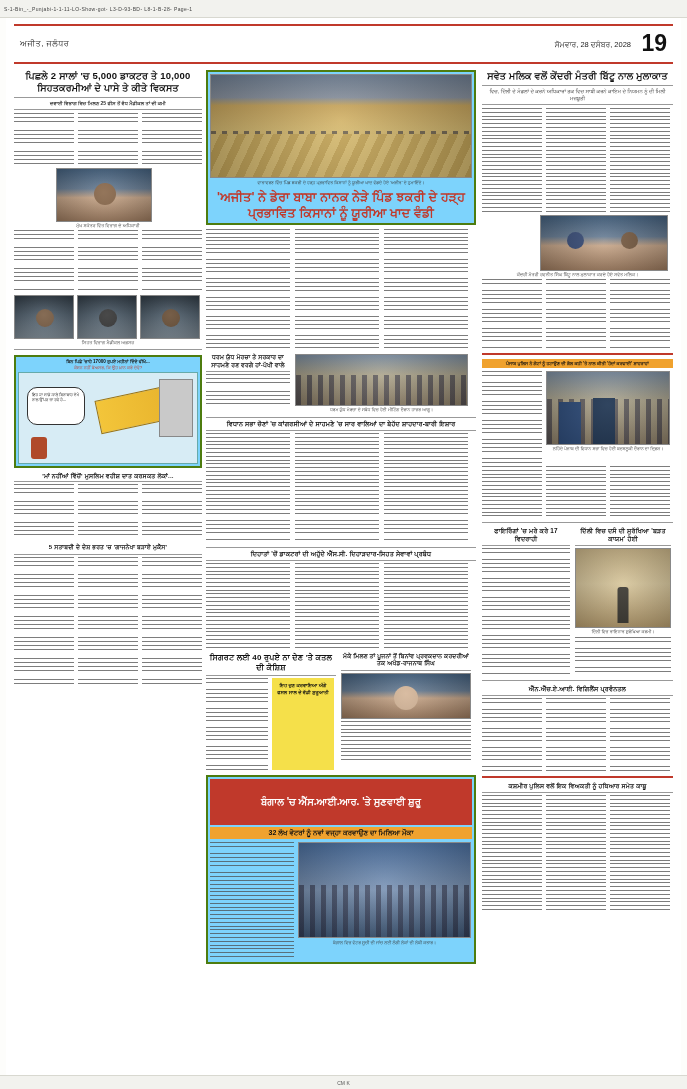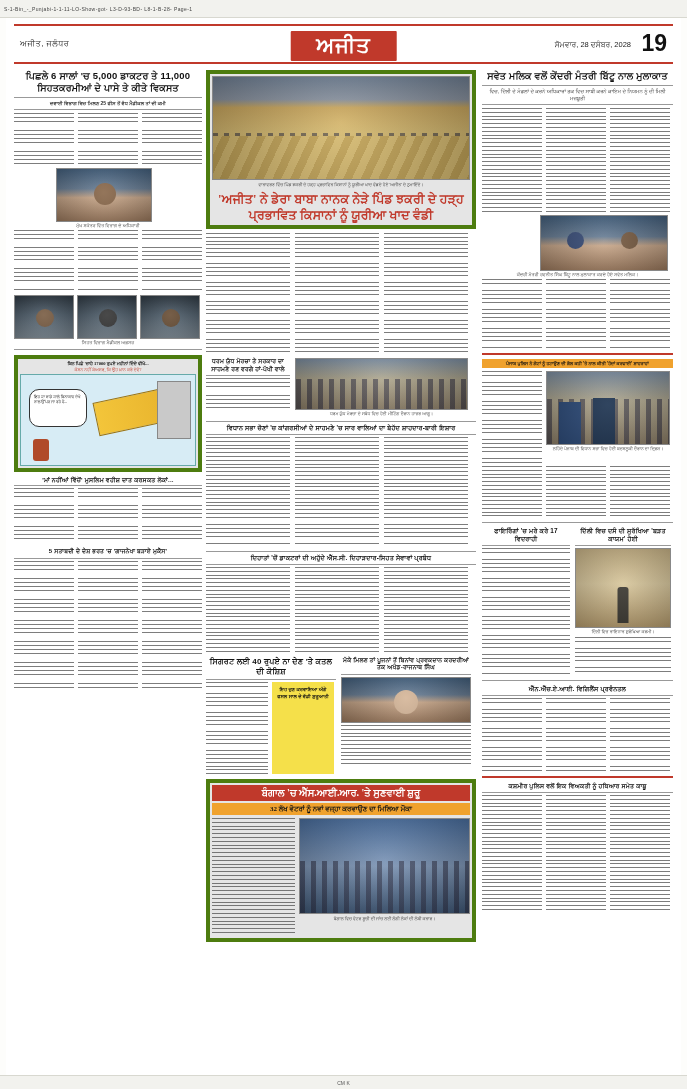--- a/index.html
+++ b/index.html
@@ -68,21 +68,21 @@
     font-weight: bold; color: #111; text-align: center;
     line-height: 1.25; letter-spacing: .2px;
   }
   .hl.red { color: #c0392b; }
   .sub {
     font-size: 5.2px; color: #333; text-align: center; line-height: 1.35;
   }
   .rule { border-top: 1px solid #999; }
   .rule-red { border-top: 2px solid #c0392b; }
   .box { border: 1px solid #555; background: #fff; }
-  .box-red { border: 4px solid #4d7c0f; background: #e5e5e5; font-family: Liberation Serif, serif; }
+  .box-red { border: 2px solid #4d7c0f; background: #7dd3fc; }
   .byline { font-size: 4.6px; color: #444; text-align: center; margin-top:1px;}
   .caption { font-size: 4.4px; color: #333; text-align: center; line-height: 1.3; }
   
   .lines {
     background-image: repeating-linear-gradient(
       to bottom,
       #4a4a4a 0px, #4a4a4a 0.8px,
       rgba(0,0,0,0) 0.8px, rgba(0,0,0,0) 4.2px
     );
     opacity: .72;
@@ -153,29 +153,28 @@
 <body>
 
 <div class="page">
 
   <div class="edge-top">S-1-Bin_-_Punjabi-1-1-11-LO-Show-got-   L3-D-93-BD-   L8-1-B-28-   Page-1</div>
 
   <div class="sheet">
 
     <div class="masthead">
       <div class="mast-left">ਅਜੀਤ, ਜਲੰਧਰ</div>
-      <div class="mast-logo">ਅਜੀਤ</div>
       <div class="mast-date">ਸੋਮਵਾਰ, 28 ਦਸੰਬਰ, 2028</div>
       <div class="mast-pageno">19</div>
     </div>
 
     <div class="col" style="left:8px; top:52px; width:188px;">
 
       <div>
-        <div class="hl" style="font-size:9.5px;">ਪਿਛਲੇ 6 ਸਾਲਾਂ 'ਚ 5,000 ਡਾਕਟਰ ਤੇ 11,000 ਸਿਹਤਕਰਮੀਆਂ ਦੇ ਪਾਸੇ ਤੇ ਕੀਤੇ ਵਿਕਸਤ</div>
+        <div class="hl" style="font-size:9.5px;">ਪਿਛਲੇ 2 ਸਾਲਾਂ 'ਚ 5,000 ਡਾਕਟਰ ਤੇ 10,000 ਸਿਹਤਕਰਮੀਆਂ ਦੇ ਪਾਸੇ ਤੇ ਕੀਤੇ ਵਿਕਸਤ</div>
         <div class="rule" style="margin:3px 0 2px;"></div>
         <div class="sub" style="font-weight:bold; font-size:5px;">ਦਵਾਈ ਵਿਭਾਗ ਵਿਚ ਮਿਲਣ 25 ਫੀਸ ਤੋਂ ਵੱਧ ਮੈਡੀਕਲ ਤਾਂ ਦੀ ਕਮੀ</div>
         <div class="rule" style="margin:2px 0 3px;"></div>
         <div style="display:flex; gap:4px;">
           <div class="lines" style="width:60px; height:52px;"></div>
           <div class="lines" style="width:60px; height:52px;"></div>
           <div class="lines" style="width:60px; height:52px;"></div>
         </div>
         <div class="photo ph-portrait vignette" style="position:relative; left:42px; width:96px; height:54px; margin-top:3px;">
           <div class="person-head" style="width:22px;height:22px;background:#8b6a4d;left:37px;top:14px;"></div>
@@ -308,21 +307,21 @@
           <div class="hl" style="font-size:6px;">ਮੱਕੇ ਮਿਲਣ ਤਾਂ ਪੂਜਨਾਂ ਤੋਂ ਬਿਨਾਂਵ ਪ੍ਰਵਕਦਾਨ ਕਰਦਰੀਆਂ ਤਕ ਅਖੰਡ-ਰਾਜਨਾਥ ਸਿੰਘ</div>
           <div class="rule" style="margin:2px 0;"></div>
           <div class="photo ph-portrait vignette" style="position:relative; width:100%; height:46px;">
             <div class="person-head" style="width:24px;height:24px;background:#d6b79a;left:52px;top:12px;"></div>
           </div>
           <div class="lines dense" style="height:40px; margin-top:2px;"></div>
         </div>
       </div>
 
       <div class="box-red" style="margin-top:5px; padding:2px;">
-        <div class="banner-red" style="font-size:10px; padding:2px 0;">ਬੰਗਾਲ 'ਚ ਐੱਸ.ਆਈ.ਆਰ. 'ਤੇ ਸੁਣਵਾਈ ਸ਼ੁਰੂ</div>
+        <div class="banner-red" style="font-size:10px; padding:17px 0;">ਬੰਗਾਲ 'ਚ ਐੱਸ.ਆਈ.ਆਰ. 'ਤੇ ਸੁਣਵਾਈ ਸ਼ੁਰੂ</div>
         <div class="tagline-orange" style="font-size:7px; padding:2px 0; margin-top:2px;">32 ਲੱਖ ਵੋਟਰਾਂ ਨੂੰ ਨਵਾਂ ਵਜ੍ਹਾ ਕਰਵਾਉਣ ਦਾ ਮਿਲਿਆ ਮੌਕਾ</div>
         <div style="display:flex; gap:4px; margin-top:3px;">
           <div class="lines dense" style="width:84px; height:118px;"></div>
           <div style="width:173px;">
             <div class="photo ph-blue vignette" style="position:relative; width:100%; height:96px;">
               <div class="figs" style="height:55%;"></div>
             </div>
             <div class="caption" style="margin-top:2px;">ਬੰਗਾਲ ਵਿਚ ਵੋਟਰ ਸੂਚੀ ਦੀ ਜਾਂਚ ਲਈ ਲੱਗੀ ਲੋਕਾਂ ਦੀ ਲੰਬੀ ਕਤਾਰ।</div>
           </div>
         </div>

